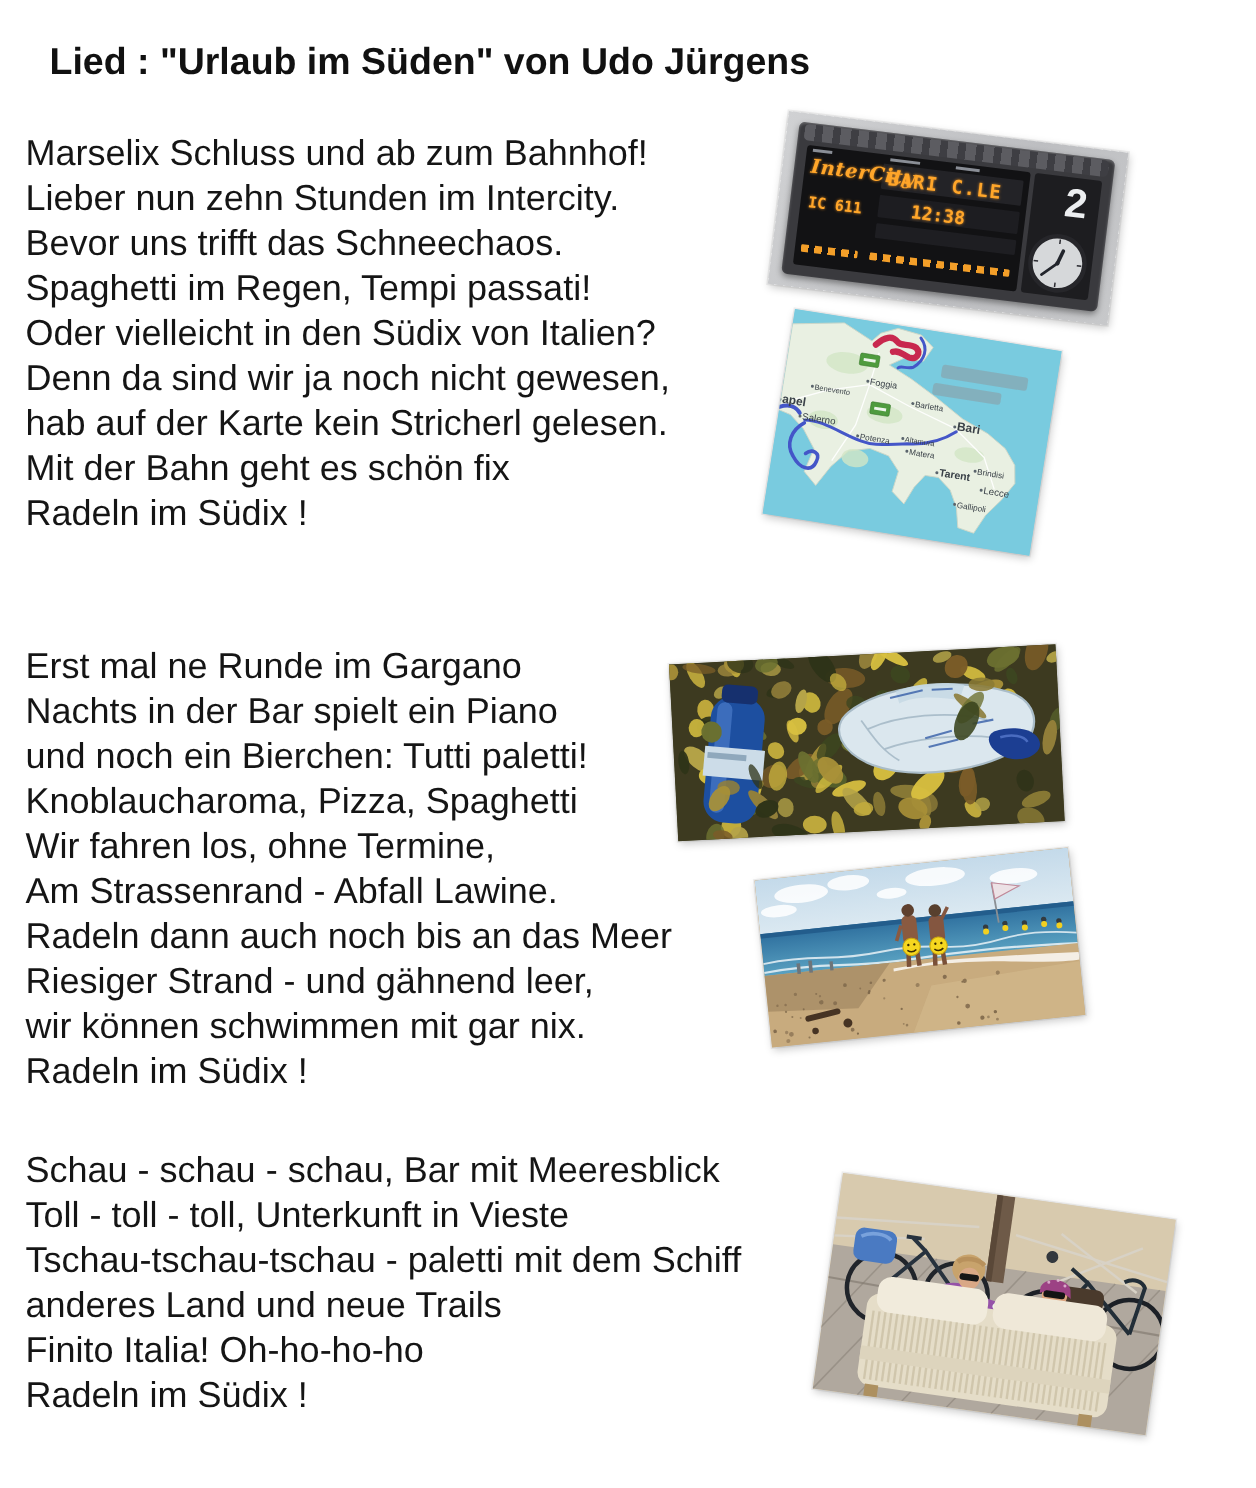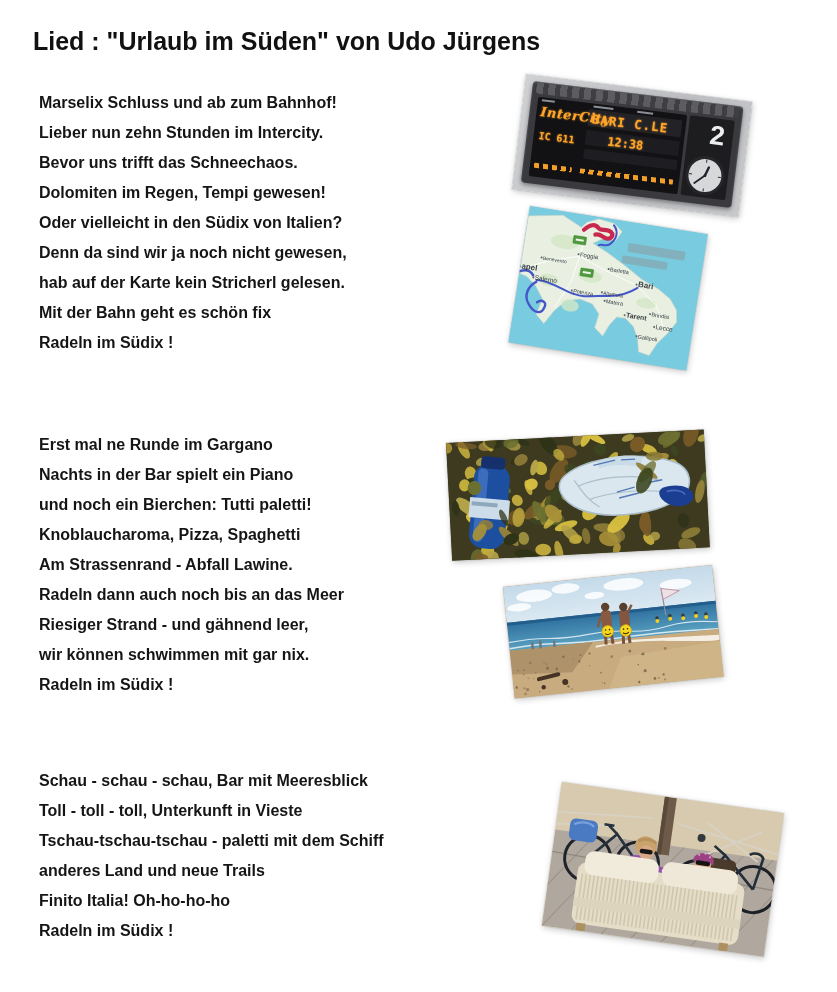--- a/index.html
+++ b/index.html
@@ -1,19 +1,19 @@
 <!DOCTYPE html>
 <html><head>
 <meta charset="utf-8">
 <style>
   html,body{margin:0;padding:0;background:#fff;}
   .page{position:relative;width:837px;height:992px;background:#ffffff;overflow:hidden;
         font-family:"Liberation Sans", sans-serif;color:#111;}
   .title{position:absolute;left:33px;top:27px;font-size:25px;font-weight:bold;white-space:pre;}
-  .stanza{position:absolute;left:39px;font-size:16px;line-height:30px;color:#151515;font-weight:bold;}
+  .stanza{position:absolute;left:17px;font-size:24px;line-height:30px;color:#151515;}
   .stanza .poem-line{white-space:pre;}
   .stanza1{top:88px;} .stanza2{top:430px;} .stanza3{top:766px;}
 
   .photo{position:absolute;overflow:hidden;box-shadow:0 0 0 1px rgba(0,0,0,.06),1px 2px 6px rgba(0,0,0,.22);}
 
   
   .ph-board{left:526px;top:74px;width:228px;height:116px;transform:rotate(7deg);transform-origin:top left;
             background:linear-gradient(115deg,#d0d1d3,#bdbec1 60%,#c7c8ca);}
   .board{position:absolute;left:8px;top:6px;width:212px;height:102px;background:#3a3a3e;border-radius:4px;
          box-shadow:inset 0 1px 2px rgba(255,255,255,.25), 0 2px 4px rgba(0,0,0,.4);}
@@ -62,32 +62,33 @@
 <body>
 
 <div class="page" style="--led: #ffa62a; --sea: #79cbdf; --land: #e9f0e2; --route_red: #c8284e; --route_blue: #4456c8;">
 
   <div class="title">Lied : "Urlaub im Süden" von Udo Jürgens</div>
 
   <div class="stanza stanza1">
       <div class="poem-line">Marselix Schluss und ab zum Bahnhof!</div>
       <div class="poem-line">Lieber nun zehn Stunden im Intercity.</div>
       <div class="poem-line">Bevor uns trifft das Schneechaos.</div>
-      <div class="poem-line">Dolomiten im Regen, Tempi gewesen!</div>
+      <div class="poem-line">Spaghetti im Regen, Tempi passati!</div>
       <div class="poem-line">Oder vielleicht in den Südix von Italien?</div>
       <div class="poem-line">Denn da sind wir ja noch nicht gewesen,</div>
       <div class="poem-line">hab auf der Karte kein Stricherl gelesen.</div>
       <div class="poem-line">Mit der Bahn geht es schön fix</div>
       <div class="poem-line">Radeln im Südix !</div>
     </div>
   <div class="stanza stanza2">
       <div class="poem-line">Erst mal ne Runde im Gargano</div>
       <div class="poem-line">Nachts in der Bar spielt ein Piano</div>
       <div class="poem-line">und noch ein Bierchen: Tutti paletti!</div>
       <div class="poem-line">Knoblaucharoma, Pizza, Spaghetti</div>
+      <div class="poem-line">Wir fahren los, ohne Termine,</div>
       <div class="poem-line">Am Strassenrand - Abfall Lawine.</div>
       <div class="poem-line">Radeln dann auch noch bis an das Meer</div>
       <div class="poem-line">Riesiger Strand - und gähnend leer,</div>
       <div class="poem-line">wir können schwimmen mit gar nix.</div>
       <div class="poem-line">Radeln im Südix !</div>
     </div>
   <div class="stanza stanza3">
       <div class="poem-line">Schau - schau - schau, Bar mit Meeresblick</div>
       <div class="poem-line">Toll - toll - toll, Unterkunft in Vieste</div>
       <div class="poem-line">Tschau-tschau-tschau - paletti mit dem Schiff</div>

